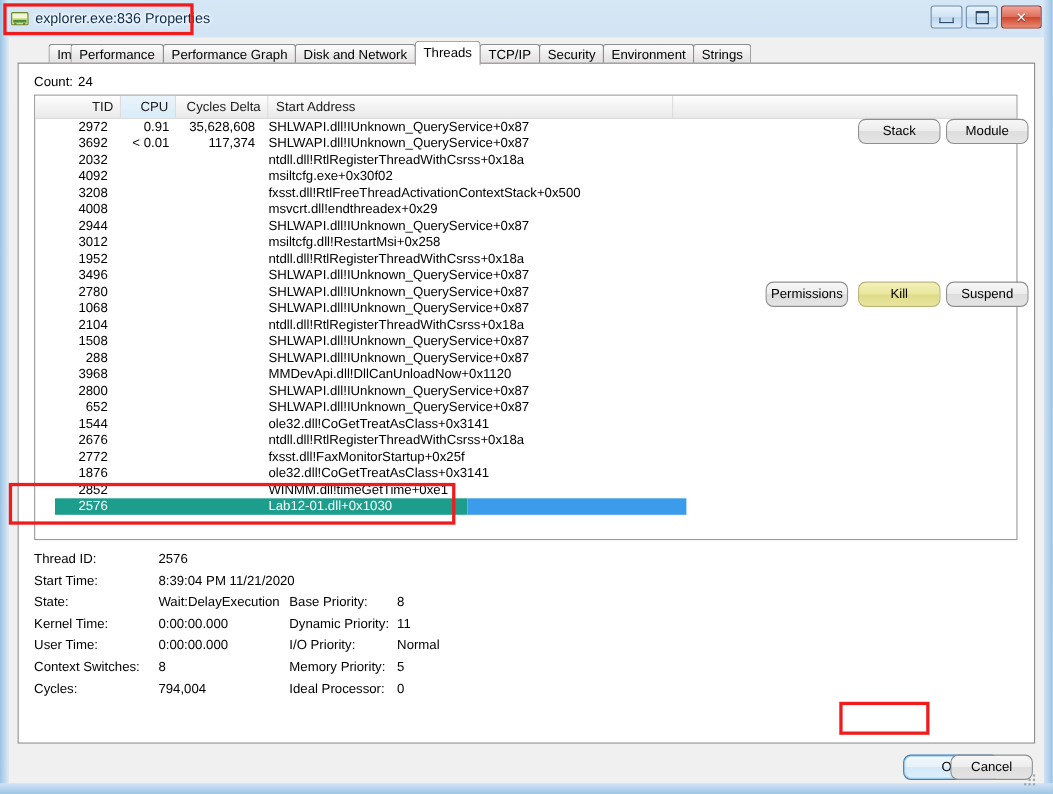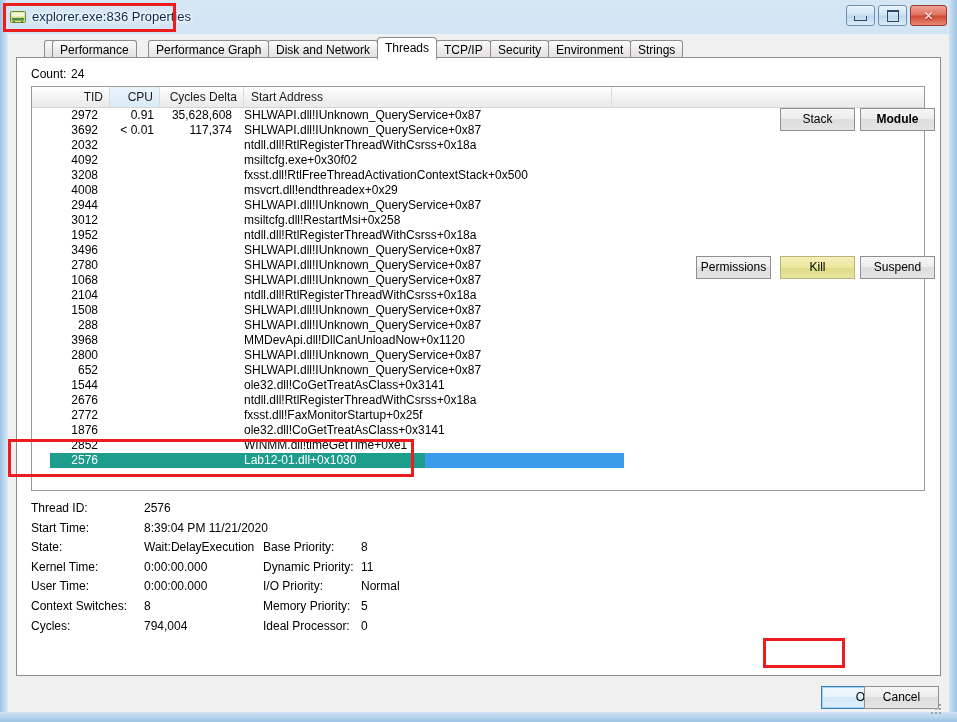--- a/index.html
+++ b/index.html
@@ -87,21 +87,21 @@
   .row-bg-blue{position:absolute;left:393px;top:0;width:199px;height:15px;background:#3b9ceb;}
 
   
   #detail{position:absolute;left:14px;top:443px;width:894px;height:165px;}
   .dl{position:absolute;font-size:12px;color:#000;white-space:nowrap;}
   .dv{position:absolute;font-size:12px;color:#000;white-space:nowrap;}
 
   
   .btn{position:absolute;height:23px;line-height:21px;text-align:center;font-size:12px;color:#000;
     background:linear-gradient(to bottom,#f6f6f6,#ededed 47%,#dedede 50%,#e4e4e4);
-    border:1px solid #8e8f8f;border-radius:0;box-sizing:border-box;}
+    border:1px solid #8e8f8f;border-radius:7px;box-sizing:border-box;}
   .btn.kill{background:linear-gradient(to bottom,#f2f0b8,#e9e79d 50%,#dedb87 52%,#e8e6a0);
     border-color:#b9b678;}
   .btn.default{border:1px solid #3c7fb1;
     background:linear-gradient(to bottom,#f2f8fd,#e7f2fb 47%,#d4e9f8 50%,#dbeefb);
     box-shadow:0 0 0 1px #9fd0f5 inset;}
 
   
   #bottom{position:absolute;left:8px;top:646px;width:941px;height:40px;}
   #resize-grip{position:absolute;right:14px;bottom:4px;width:12px;height:12px;}
   .grip-dot{position:absolute;width:2px;height:2px;background:#9aa6b0;}
@@ -142,21 +142,21 @@
     </div>
     <div class="cap-btn" id="btn-close">
       <span class="glyph">✕</span>
     </div>
   </div>
 
   <div id="dialog">
 
     <div id="tabstrip">
         <div class="tab" style="left: 0px; width: auto; margin-left: 28px;">Image</div>
-        <div class="tab" style="left: 36px; width: auto; text-align: center;">Performance</div>
+        <div class="tab" style="left: 48px; width: auto; text-align: center;">Performance</div>
         <div class="tab" style="left: 132px; width: auto;">Performance Graph</div>
         <div class="tab" style="left: 252px; width: auto;">Disk and Network</div>
         <div class="tab active" style="left: 361px; width: auto;">Threads</div>
         <div class="tab" style="left: 420px; width: auto;">TCP/IP</div>
         <div class="tab" style="left: 474px; width: auto;">Security</div>
         <div class="tab" style="left: 532px; width: auto;">Environment</div>
         <div class="tab" style="left: 614px; width: auto;">Strings</div>
       </div>
     <div id="tab-underline"></div>
 
@@ -346,21 +346,21 @@
           <div class="dv" style="left: 330px; top: 58.8px;">11</div>
           <div class="dl" style="left: 232px; top: 78.4px;">I/O Priority:</div>
           <div class="dv" style="left: 330px; top: 78.4px;">Normal</div>
           <div class="dl" style="left: 232px; top: 98px;">Memory Priority:</div>
           <div class="dv" style="left: 330px; top: 98px;">5</div>
           <div class="dl" style="left: 232px; top: 117.6px;">Ideal Processor:</div>
           <div class="dv" style="left: 330px; top: 117.6px;">0</div>
         </div>
 
       <div class="btn" style="left:763px;top:50px;width:75px;">Stack</div>
-      <div class="btn" style="left:843px;top:50px;width:75px;font-weight:bold;">Module</div>
+      <div class="btn" style="left:843px;top:50px;width:75px;">Module</div>
 
       <div class="btn" style="left:679px;top:198px;width:75px;">Permissions</div>
       <div class="btn kill" style="left:763px;top:198px;width:75px;">Kill</div>
       <div class="btn" style="left:843px;top:198px;width:75px;">Suspend</div>
     </div>
 
     <div id="bottom">
       <div class="btn default" style="left:805px;top:6px;width:87px;">OK</div>
       <div class="btn" style="left:848px;top:6px;width:75px;">Cancel</div>
       <div id="resize-grip">

